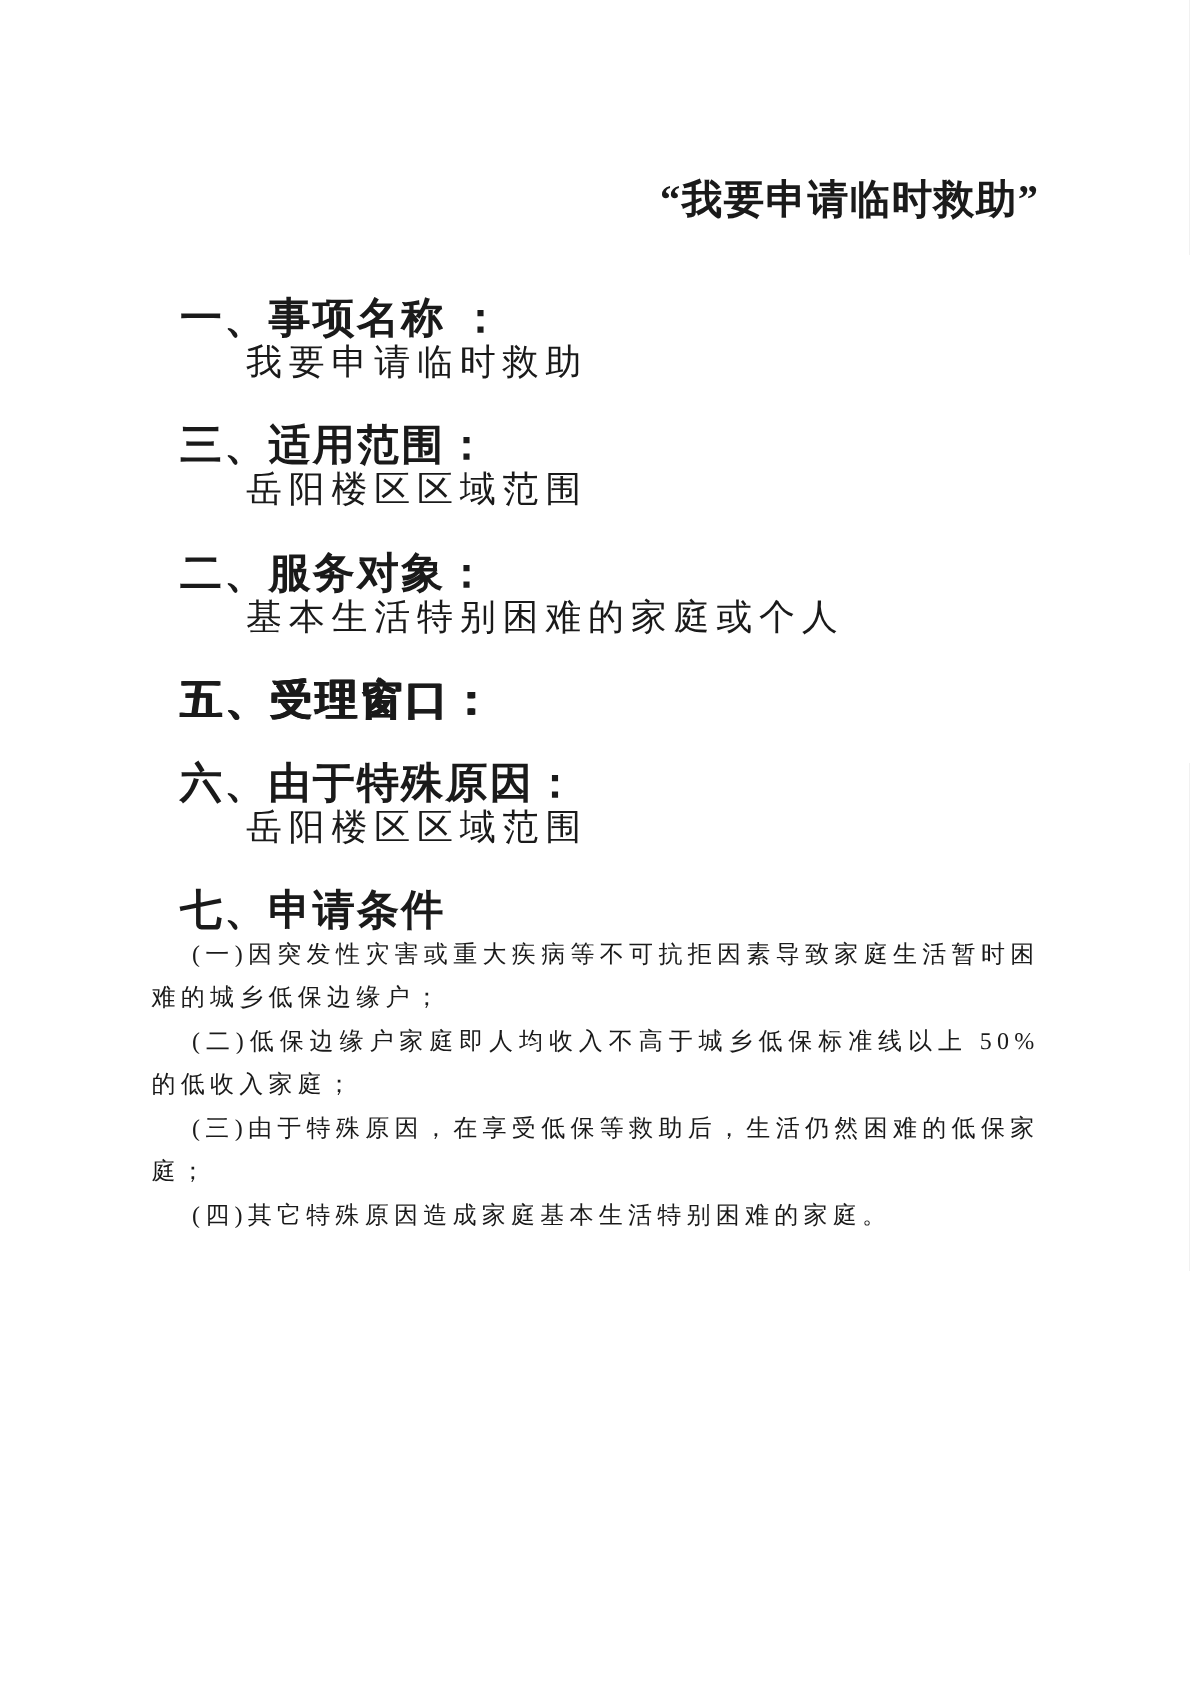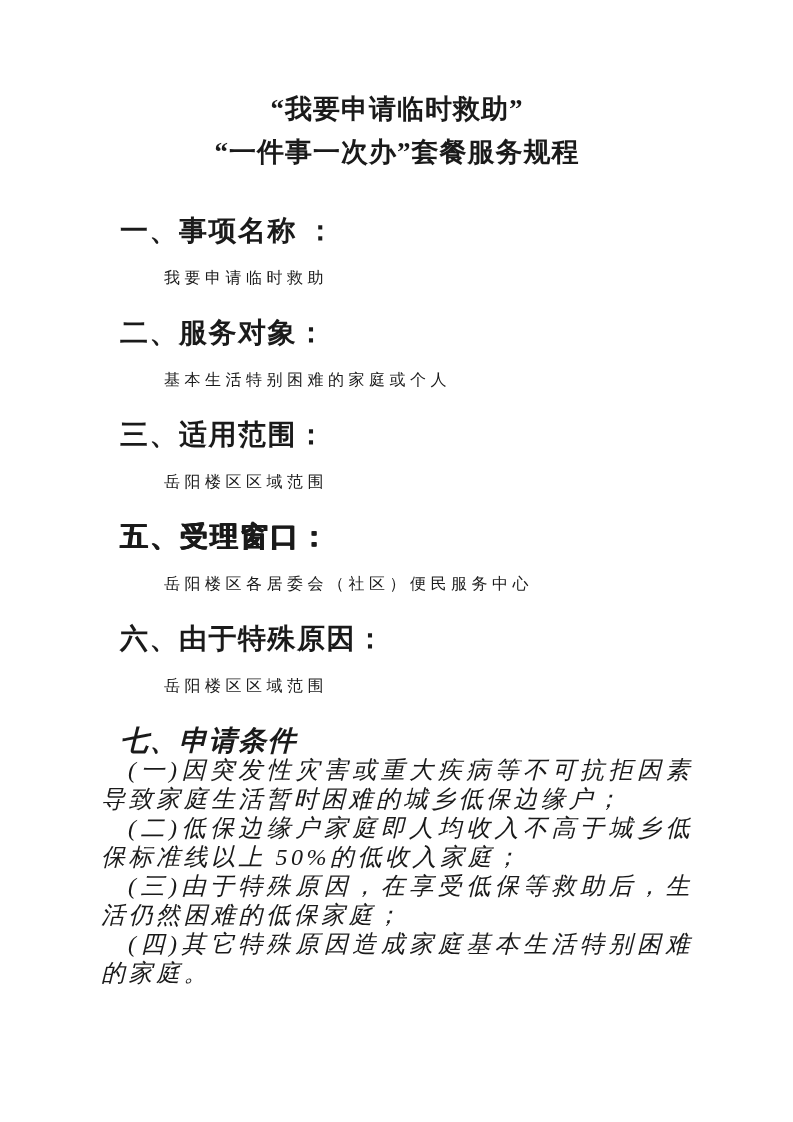--- a/index.html
+++ b/index.html
@@ -17,22 +17,22 @@
     font-family: "Liberation Serif", serif;
     color: #1a1a1a;
   }
   .content-wrap {
     position: absolute;
     left: 101px;
     top: 0;
     width: 592px;
   }
   .doc-title {
-    margin-top: 88px;
-    text-align: center;
+    margin-top: 112px;
+    text-align: right;
     font-family: "Liberation Serif", serif;
     font-weight: bold;
     font-size: 27px;
     line-height: 43px;
     letter-spacing: 1px;
     white-space: nowrap;
   }
   .sections {
     margin-top: 42px;
   }
@@ -46,72 +46,68 @@
     line-height: 30px;
     padding-left: 19px;
     letter-spacing: 1.5px;
     white-space: nowrap;
   }
   .sec-heavy .sec-heading {
     text-shadow: 0.8px 0 0 currentColor, -0.4px 0 0 currentColor;
     letter-spacing: 2px;
   }
   .sec-content {
-    font-size: 16px;
+    font-size: 24px;
     line-height: 30px;
     padding-left: 63px;
     letter-spacing: 4.5px;
     white-space: nowrap;
-    margin-top: 17px;
   }
   .sec-conditions {
     margin-bottom: 0;
-    font-style: italic;
   }
   .para {
     margin: 0;
-    font-size: 24px;
+    font-size: 16px;
     line-height: 29px;
     letter-spacing: 3.5px;
     text-align: justify;
     text-indent: 27px;
   }
 </style>
 </head>
 <body>
 
 <div class="page">
   <div class="content-wrap">
 
     <div class="doc-title">
       <div>“我要申请临时救助”</div>
-      <div>“一件事一次办”套餐服务规程</div>
     </div>
 
     <div class="sections">
 
       <div class="sec">
         <div class="sec-heading">一、事项名称 ：</div>
         <div class="sec-content">我要申请临时救助</div>
       </div>
 
       <div class="sec">
-        <div class="sec-heading">二、服务对象：</div>
-        <div class="sec-content">基本生活特别困难的家庭或个人</div>
+        <div class="sec-heading">三、适用范围：</div>
+        <div class="sec-content">岳阳楼区区域范围</div>
       </div>
 
       <div class="sec">
-        <div class="sec-heading">三、适用范围：</div>
-        <div class="sec-content">岳阳楼区区域范围</div>
+        <div class="sec-heading">二、服务对象：</div>
+        <div class="sec-content">基本生活特别困难的家庭或个人</div>
       </div>
 
 
       <div class="sec sec-heavy">
         <div class="sec-heading">五、受理窗口：</div>
-        <div class="sec-content">岳阳楼区各居委会（社区）便民服务中心</div>
       </div>
 
       <div class="sec">
         <div class="sec-heading">六、由于特殊原因：</div>
         <div class="sec-content">岳阳楼区区域范围</div>
       </div>
 
       <div class="sec sec-conditions">
         <div class="sec-heading">七、申请条件</div>
         <p class="para">(一)因突发性灾害或重大疾病等不可抗拒因素导致家庭生活暂时困难的城乡低保边缘户；</p>

